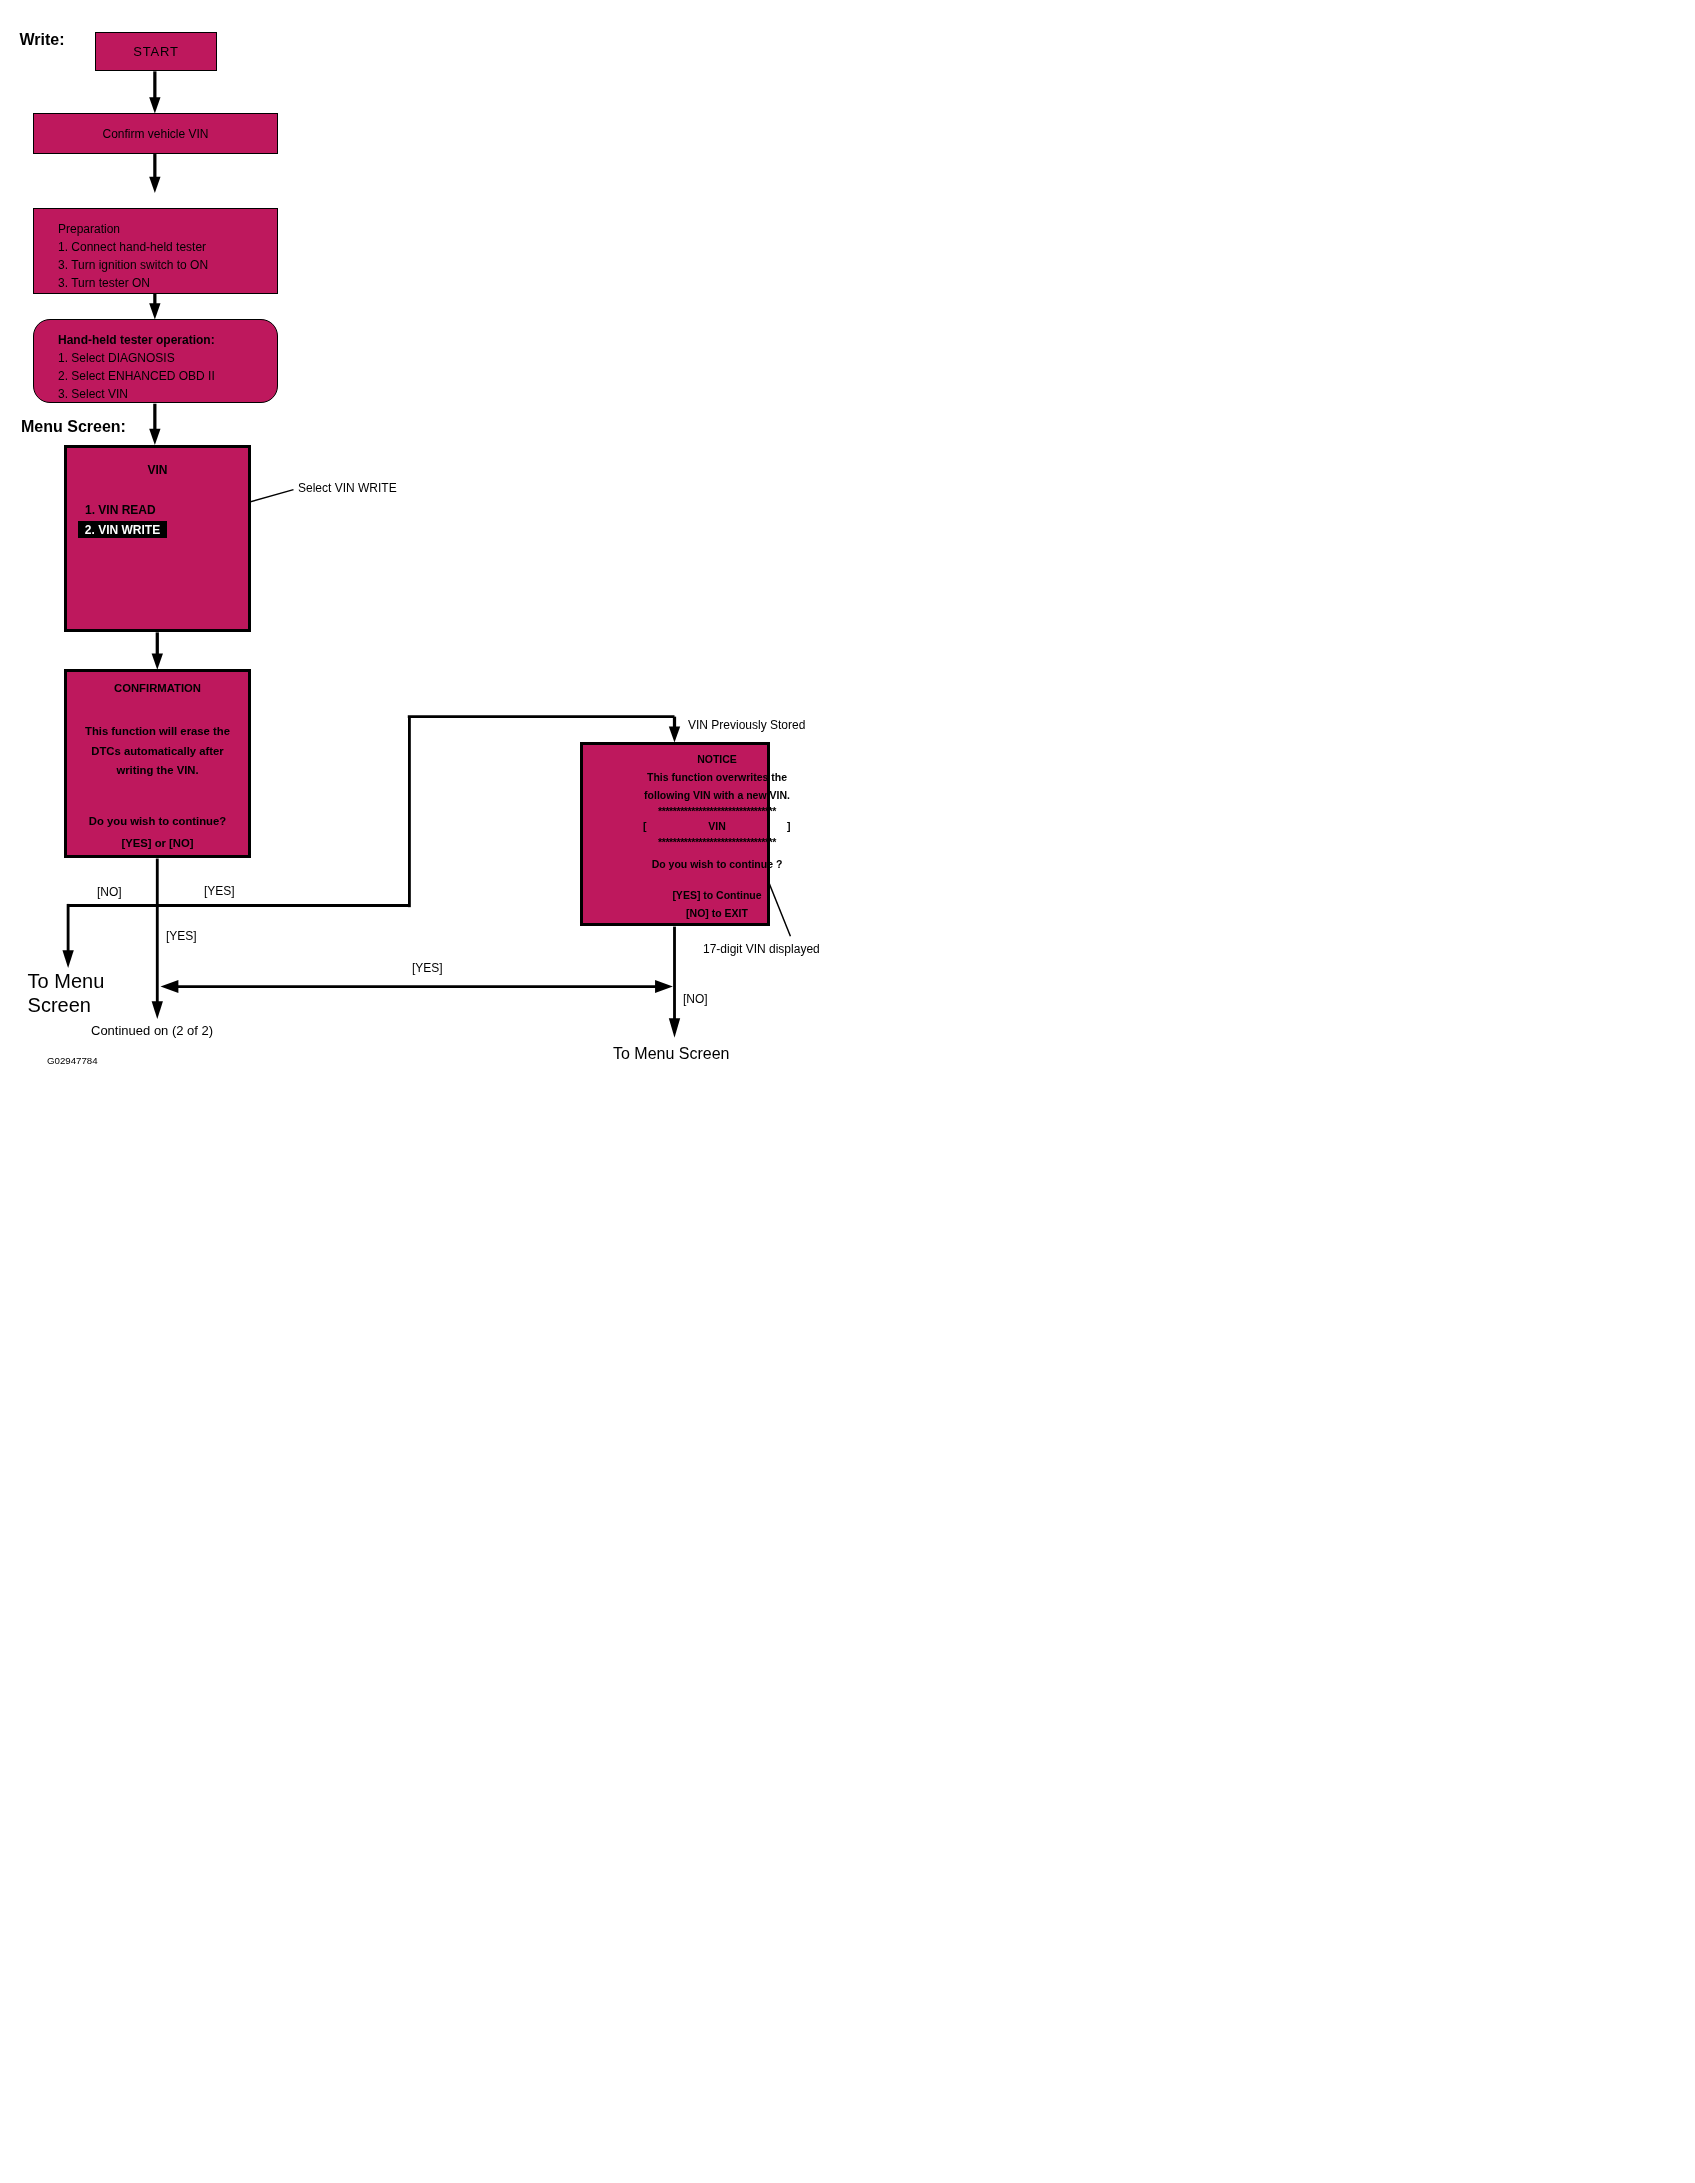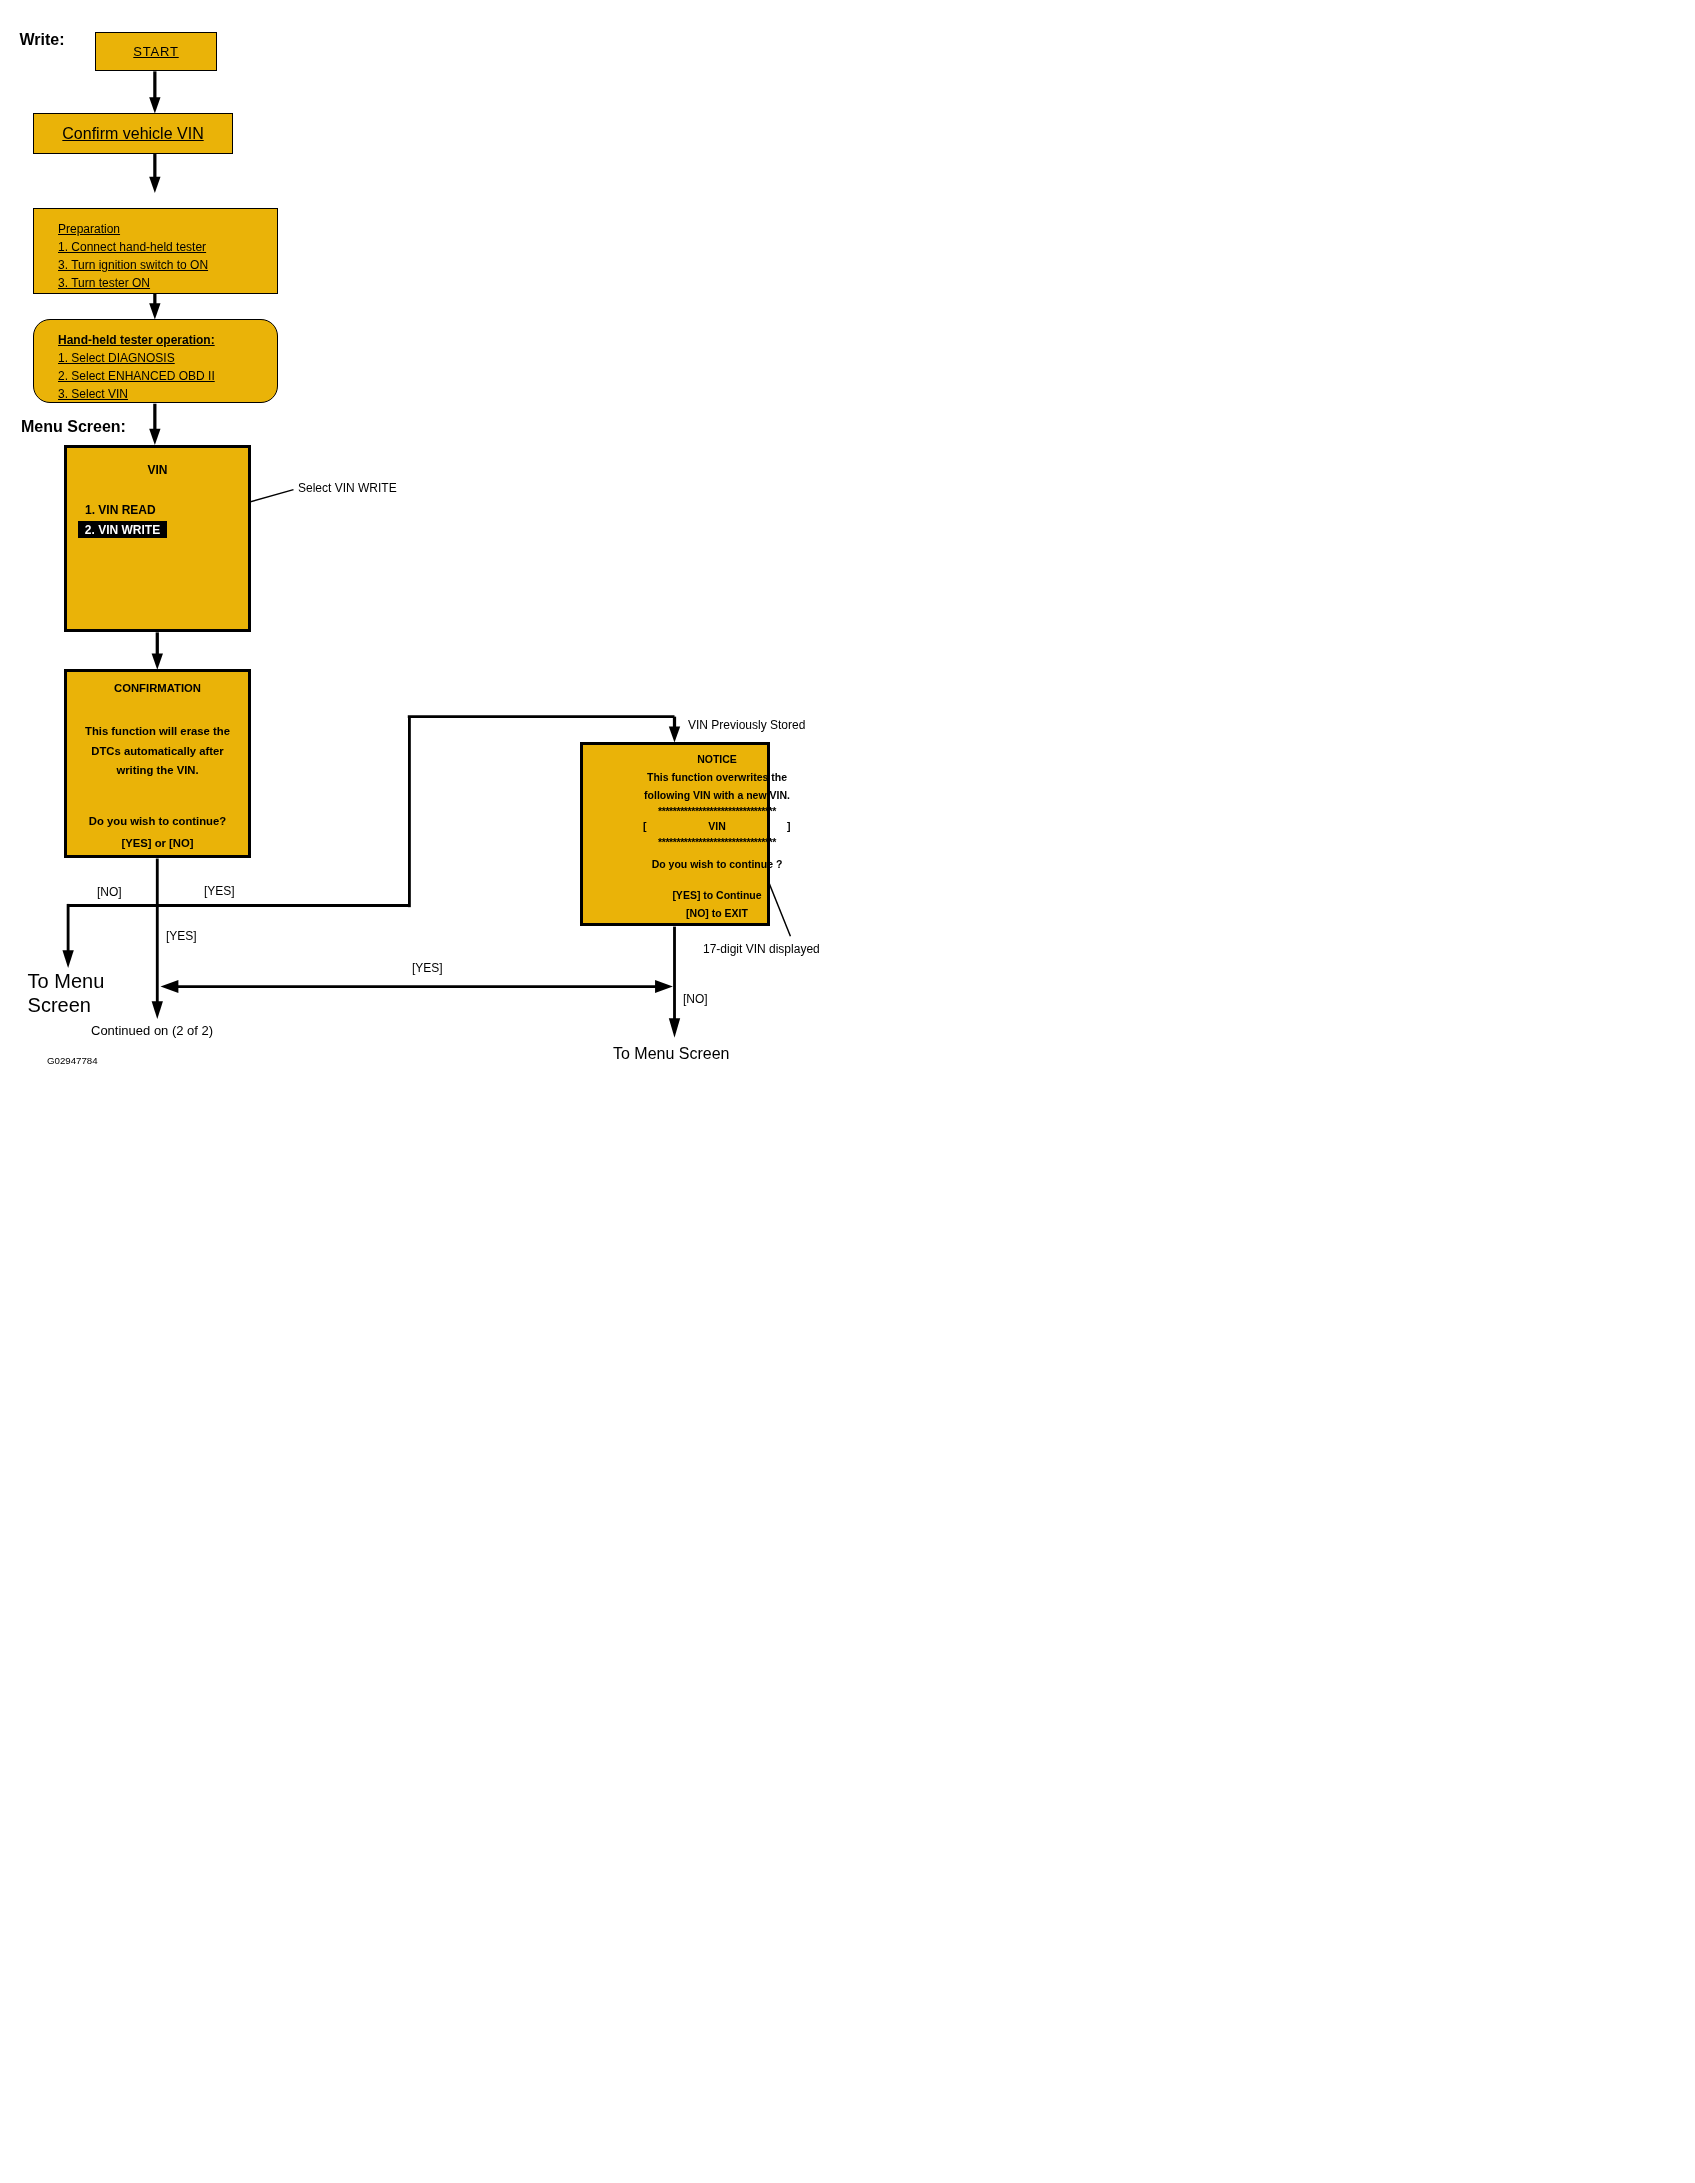--- a/index.html
+++ b/index.html
@@ -1,21 +1,21 @@
 <!DOCTYPE html>
 <html style="font-size:13px"><head>
 <meta charset="utf-8">
 <style>
   html,body{margin:0;padding:0;background:#fff;}
   .canvas{
     position:relative;width:848px;height:1092px;background:#ffffff;
     font-family:"Liberation Sans",sans-serif;color:#000;overflow:hidden;
   }
   .connectors{position:absolute;left:0;top:0;width:848px;height:1092px;z-index:1;}
-  .box{position:absolute;background:#eab308;border:1.6px solid #000;box-sizing:border-box;z-index:2;text-decoration:underline;}
+  .box{position:absolute;background:#be185d;border:1.6px solid #000;box-sizing:border-box;z-index:2;}
   .box.thick{border-width:3.2px;}
   .center-text{display:flex;align-items:center;justify-content:center;text-align:center;}
   .list-box{padding:10.5px 4.9px 0 24px;font-size:12px;line-height:18px;}
   .list-box .title{white-space:nowrap;}
   .list-box .item{white-space:nowrap;}
   .lbl{position:absolute;z-index:3;white-space:nowrap;}
   .lbl.bold{font-weight:bold;}
   .edge-label{position:absolute;z-index:3;font-size:12px;white-space:nowrap;}
   .screen-line{position:absolute;left:0;width:100%;text-align:center;white-space:nowrap;}
   .conf-line{font-size:11.3px;font-weight:bold;}
@@ -68,21 +68,21 @@
     </g>
   </svg>
 
   <div class="lbl bold" style="left:19.5px;top:31px;font-size:16px;">Write:</div>
   <div class="lbl bold" style="left:21px;top:418px;font-size:16px;">Menu Screen:</div>
 
   <div class="box center-text" style="left:95px;top:32px;width:122px;height:39px;font-size:13px;letter-spacing:0.8px;">
     <span>START</span>
   </div>
 
-  <div class="box center-text" style="left:33px;top:113px;width:200px;height:41px;font-size:16px;">
+  <div class="box center-text" style="left:33px;top:113px;width:245px;height:41px;font-size:12px;">
     <span>Confirm vehicle VIN</span>
   </div>
 
   <div class="box list-box" style="left:33px;top:208px;width:245px;height:86px;">
     <div class="title">Preparation</div>
     <div class="item">1. Connect hand-held tester</div>
     <div class="item">3. Turn ignition switch to ON</div>
     <div class="item">3. Turn tester ON</div>
   </div>
 

